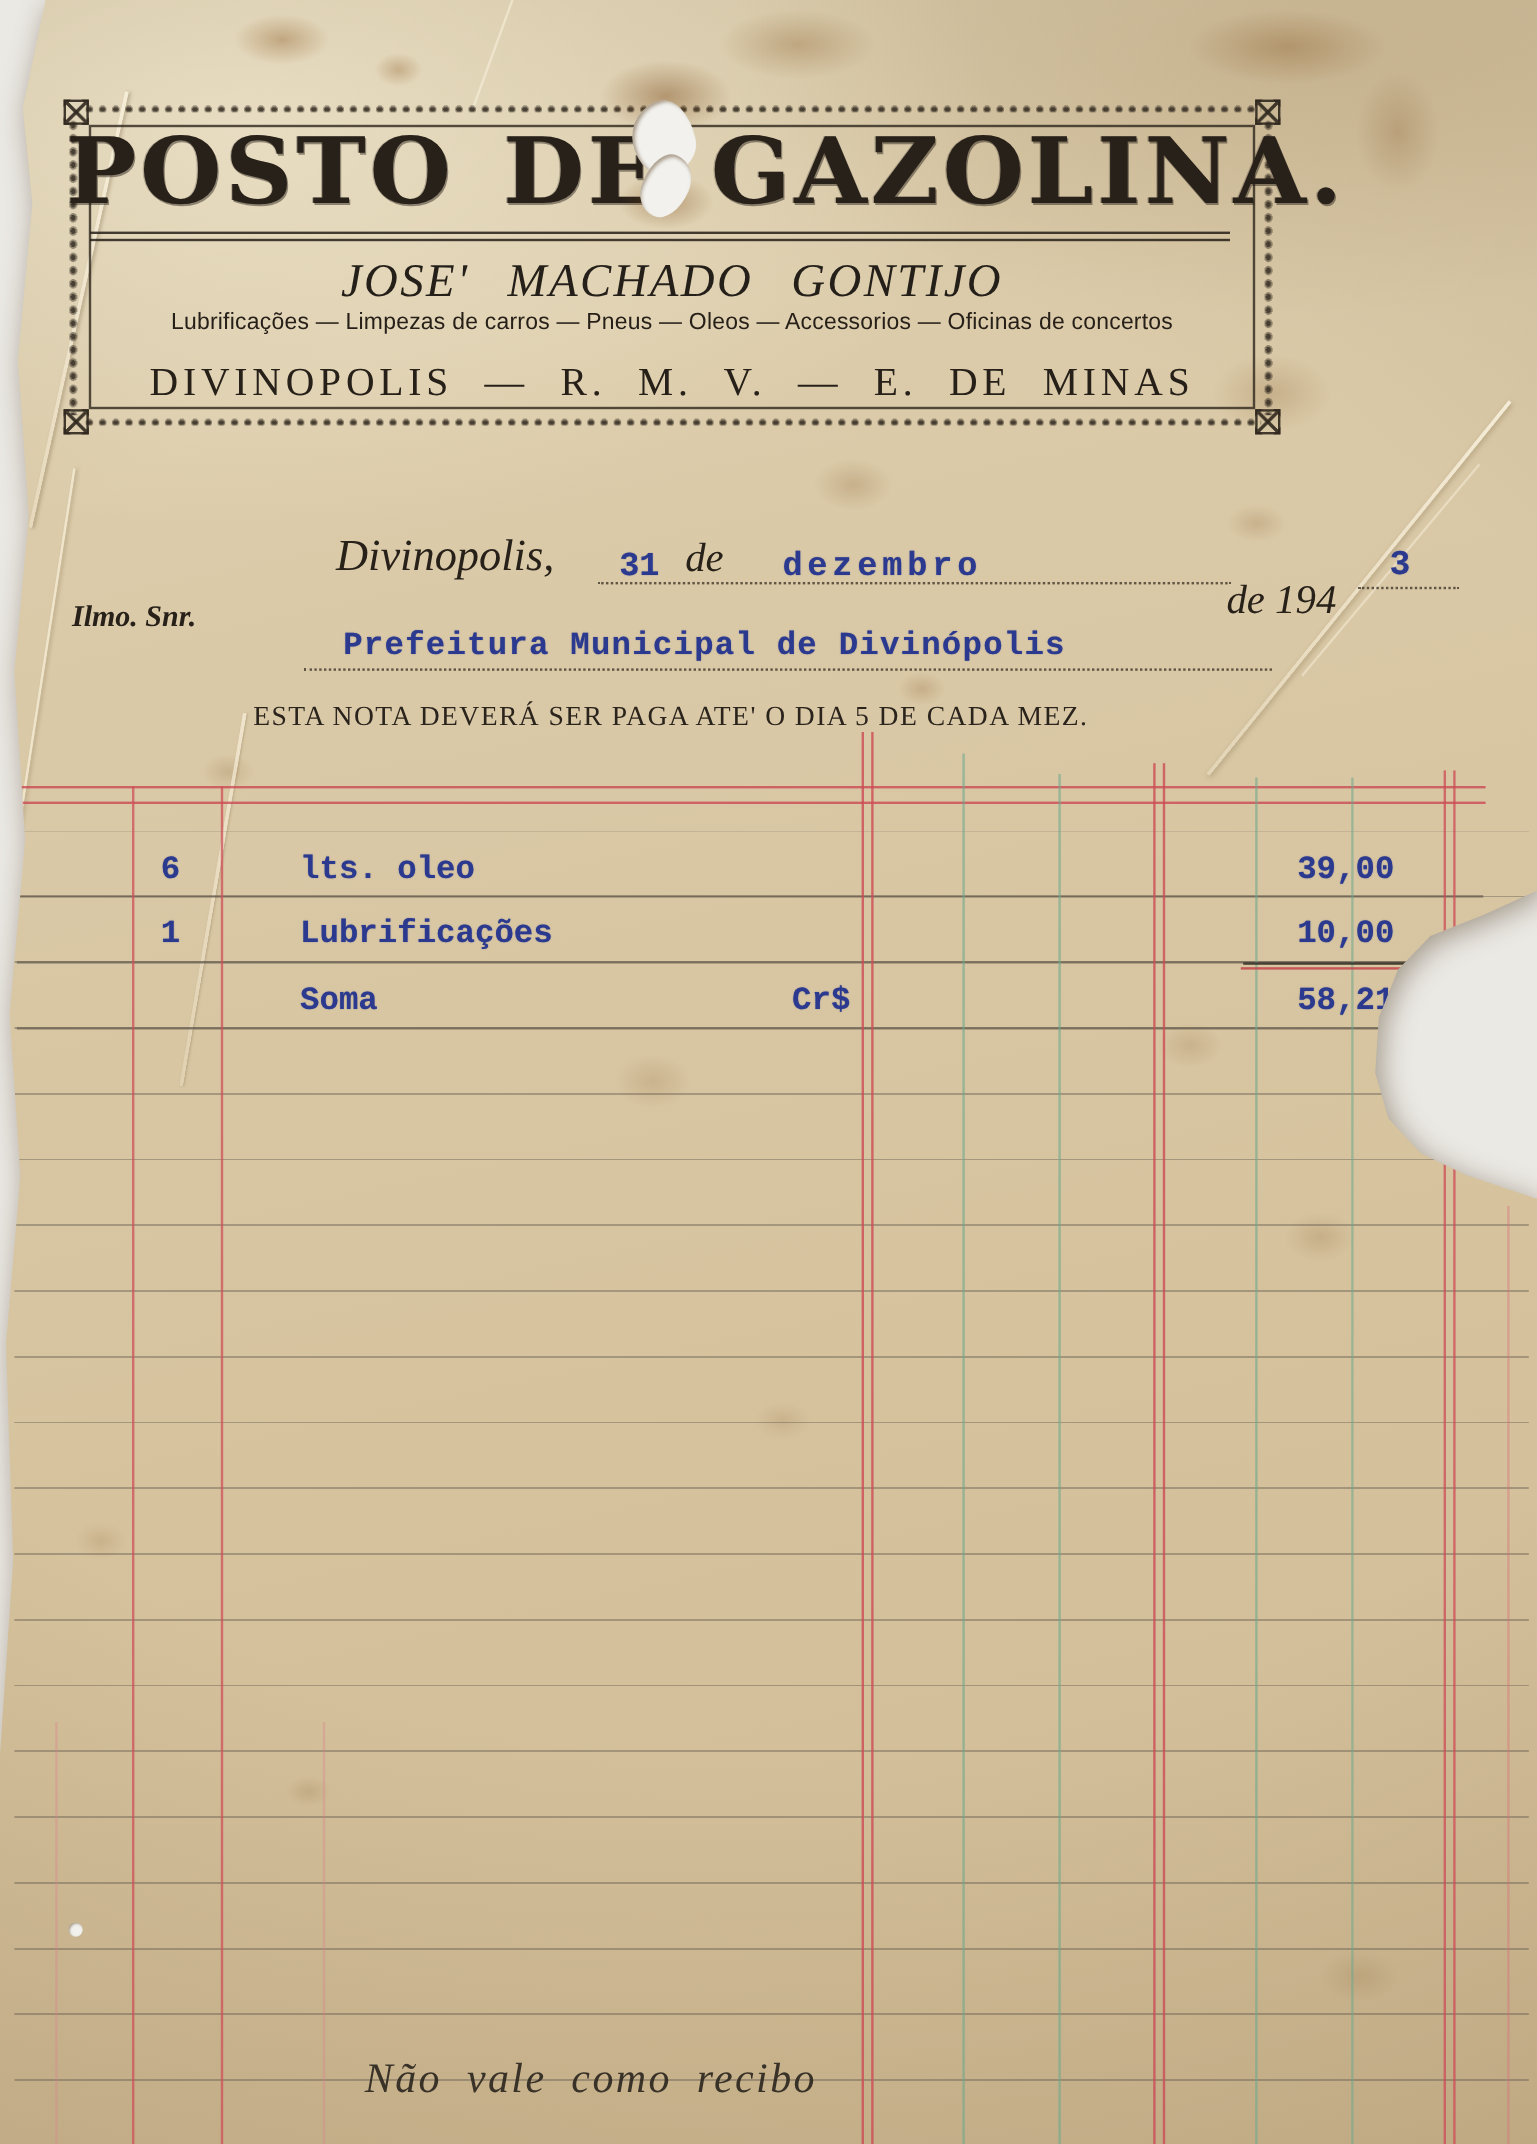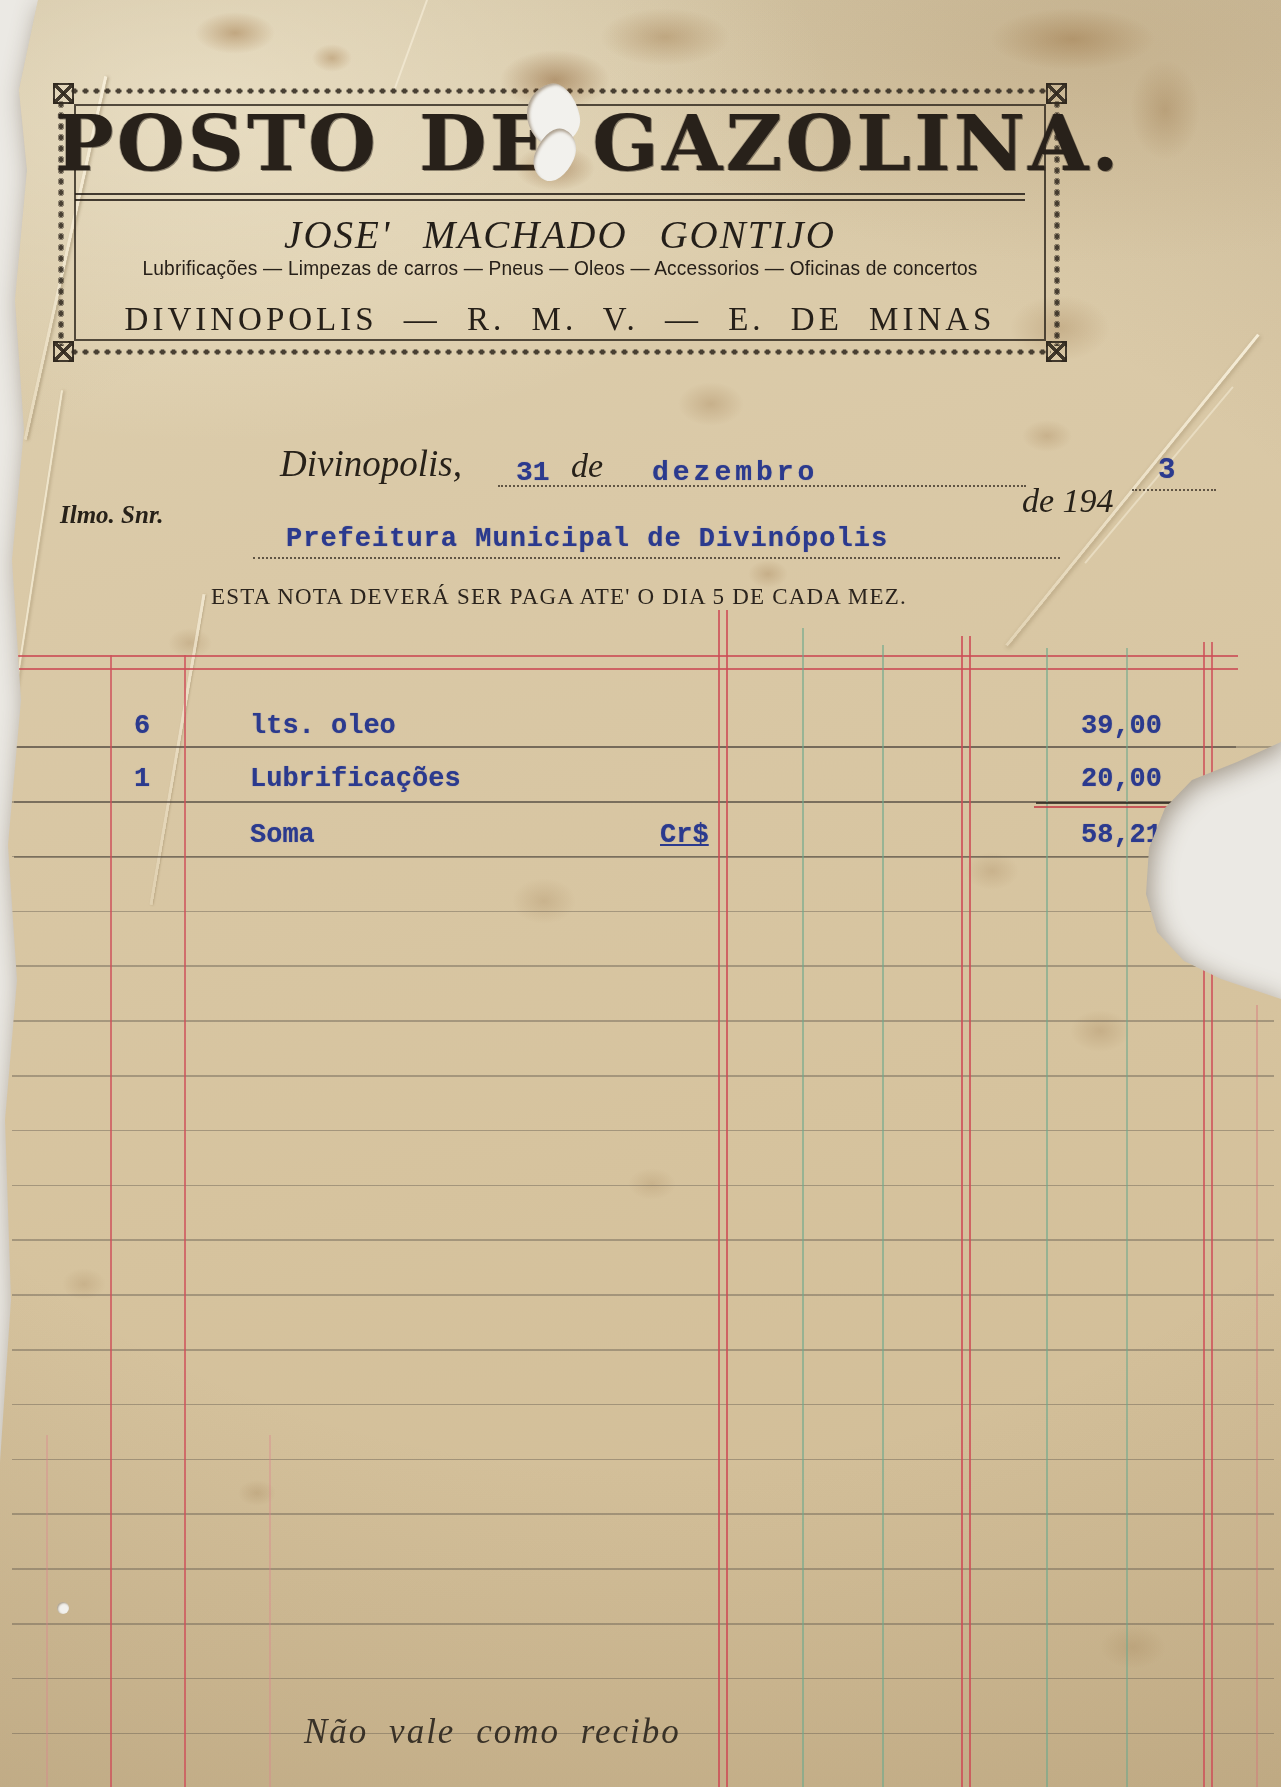--- a/index.html
+++ b/index.html
@@ -44,21 +44,21 @@
   .notice{position:absolute;left:203px;top:584px;width:712px;text-align:center;font-size:23px;
     letter-spacing:1.2px;color:#2b241d;font-weight:500;white-space:nowrap;}
   
   .vline,.hline{position:absolute;pointer-events:none;}
   .ruling{position:absolute;left:12px;right:7px;top:692.5px;bottom:0;
     background:repeating-linear-gradient(180deg, transparent 0 53.3px, rgba(95,87,76,.42) 53.3px 54.8px);}
   .row{position:absolute;left:0;width:100%;height:42px;}
   .qty{position:absolute;left:114px;width:56px;text-align:center;font-size:27px;}
   .desc{position:absolute;left:250px;font-size:27px;}
   .amt{position:absolute;left:1036px;width:126px;text-align:right;font-size:27px;}
-  .mid{position:absolute;left:660px;font-size:27px;text-decoration:underline;}
+  .mid{position:absolute;left:660px;font-size:27px;}
   #footer-note{position:absolute;left:304px;top:1712px;font-style:italic;font-size:35px;
     letter-spacing:2px;word-spacing:10px;color:#2e2820;opacity:.92;white-space:nowrap;}
   .hole{position:absolute;background:#f2f1ed;}
   .smudge{position:absolute;border-radius:50%;pointer-events:none;}
 </style>
 </head>
 <body>
 
 <div id="stage">
  <div class="shadow-wrap">
@@ -154,21 +154,21 @@
   <div class="vline" style="left:1256px;top:1005px;bottom:0;width:2px;background:rgba(215,110,120,.4);"></div>
 
   <div class="row" style="top:711px;">
     <div class="qty typed">6</div>
     <div class="desc typed">lts. oleo</div>
     <div class="amt typed">39,00</div>
   </div>
   <div class="row" style="top:764px;">
     <div class="qty typed">1</div>
     <div class="desc typed">Lubrificações</div>
-    <div class="amt typed">20,00</div>
+    <div class="amt typed">10,00</div>
   </div>
 
   <div class="hline" style="left:1036px;top:801.5px;width:136px;height:2.2px;background:rgba(45,38,30,.8);"></div>
   <div class="hline" style="left:1034px;top:806px;width:140px;height:2px;background:rgba(195,60,70,.8);"></div>
 
   <div class="row" style="top:820px;">
     <div class="desc typed">Soma</div>
     <div class="mid typed">Cr$</div>
     <div class="amt typed">58,21</div>
   </div>

